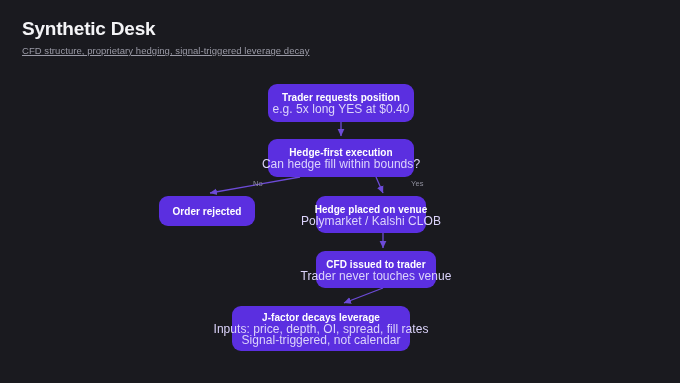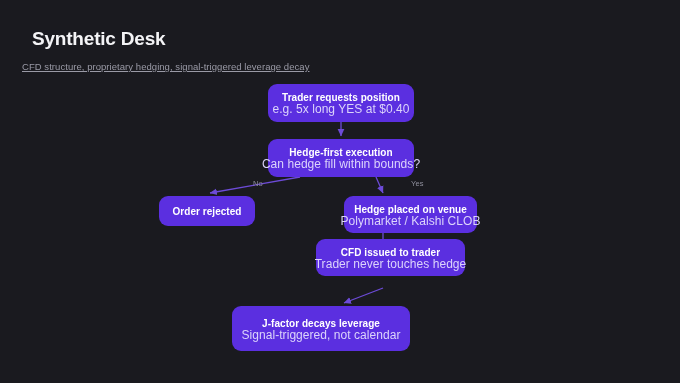--- a/index.html
+++ b/index.html
@@ -26,21 +26,21 @@
     left: 22px;
     top: 18px;
     width: 500px;
   }
   #title {
     font-size: 19px;
     font-weight: bold;
     color: #f4f4f6;
     letter-spacing: -0.2px;
     line-height: 22px;
-    margin: 10px;
+    margin: 0;
   }
   #subtitle {
     font-size: 9.5px;
     color: #9a9aa6;
     line-height: 13px;
     margin-top: 4px;
     letter-spacing: 0.05px;
     text-decoration: underline;
   }
   #flow {
@@ -128,32 +128,33 @@
 
     <div class="node" style="left:159px; top:196px; width:96px; height:30px;">
       <div class="node-title">Order rejected</div>
     </div>
 
     <div class="node" style="left:268px; top:139px; width:146px; height:38px;">
       <div class="node-title">Hedge-first execution</div>
       <div class="node-sub">Can hedge fill within bounds?</div>
     </div>
 
-    <div class="node" style="left:316px; top:196px; width:133px; height:37px;margin-left:28px;">
+    <div class="node" style="left:316px; top:196px; width:110px; height:37px;">
       <div class="node-title">Hedge placed on venue</div>
       <div class="node-sub">Polymarket / Kalshi CLOB</div>
     </div>
 
-    <div class="node" style="left:316px; top:239px; width:149px; height:37px;">
+    <div class="node" style="left:316px; top:251px; width:120px; height:37px;">
       <div class="node-title">CFD issued to trader</div>
-      <div class="node-sub">Trader never touches hedge</div>
+      <div class="node-sub">Trader never touches venue</div>
     </div>
 
     <div class="node" style="left:232px; top:306px; width:178px; height:45px;">
       <div class="node-title">J-factor decays leverage</div>
+      <div class="node-sub">Inputs: price, depth, OI, spread, fill rates</div>
       <div class="node-sub">Signal-triggered, not calendar</div>
     </div>
 
     <div class="edge-label" style="left:232px; top:179px;padding-left:21px;">No</div>
 
     <div class="edge-label" style="left:411px; top:179px;">Yes</div>
 
   </div>
 </div>
 

